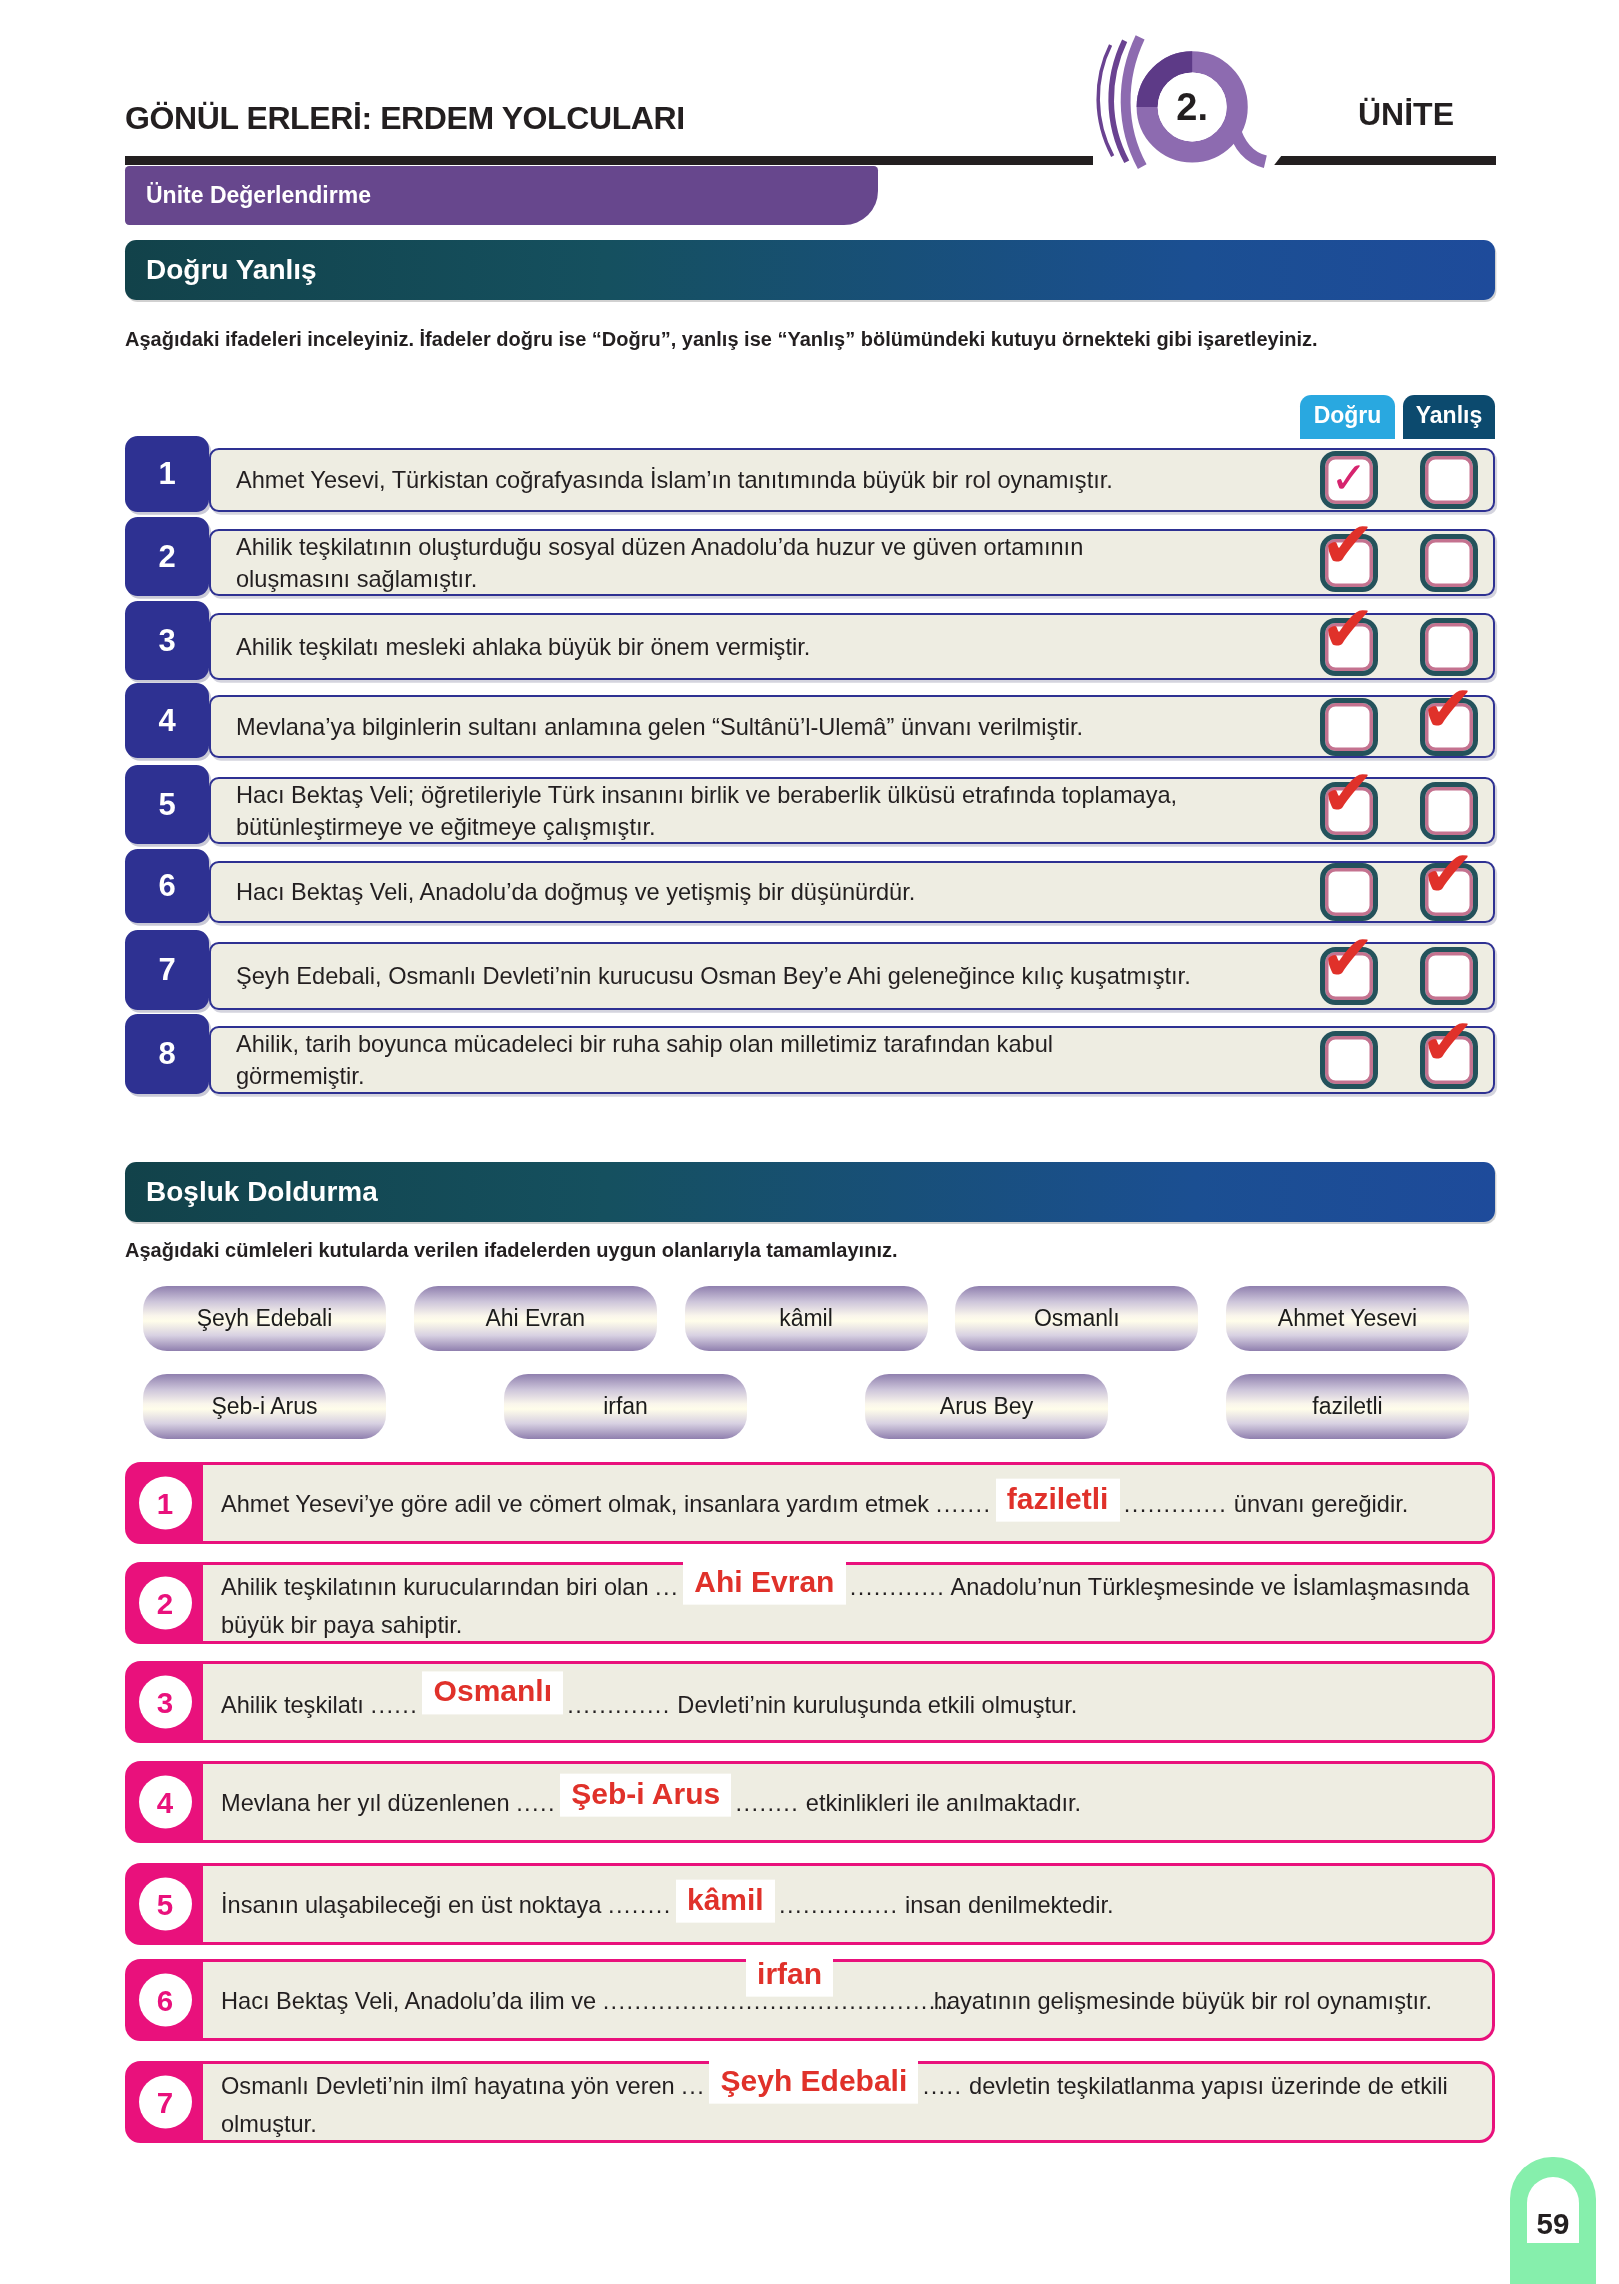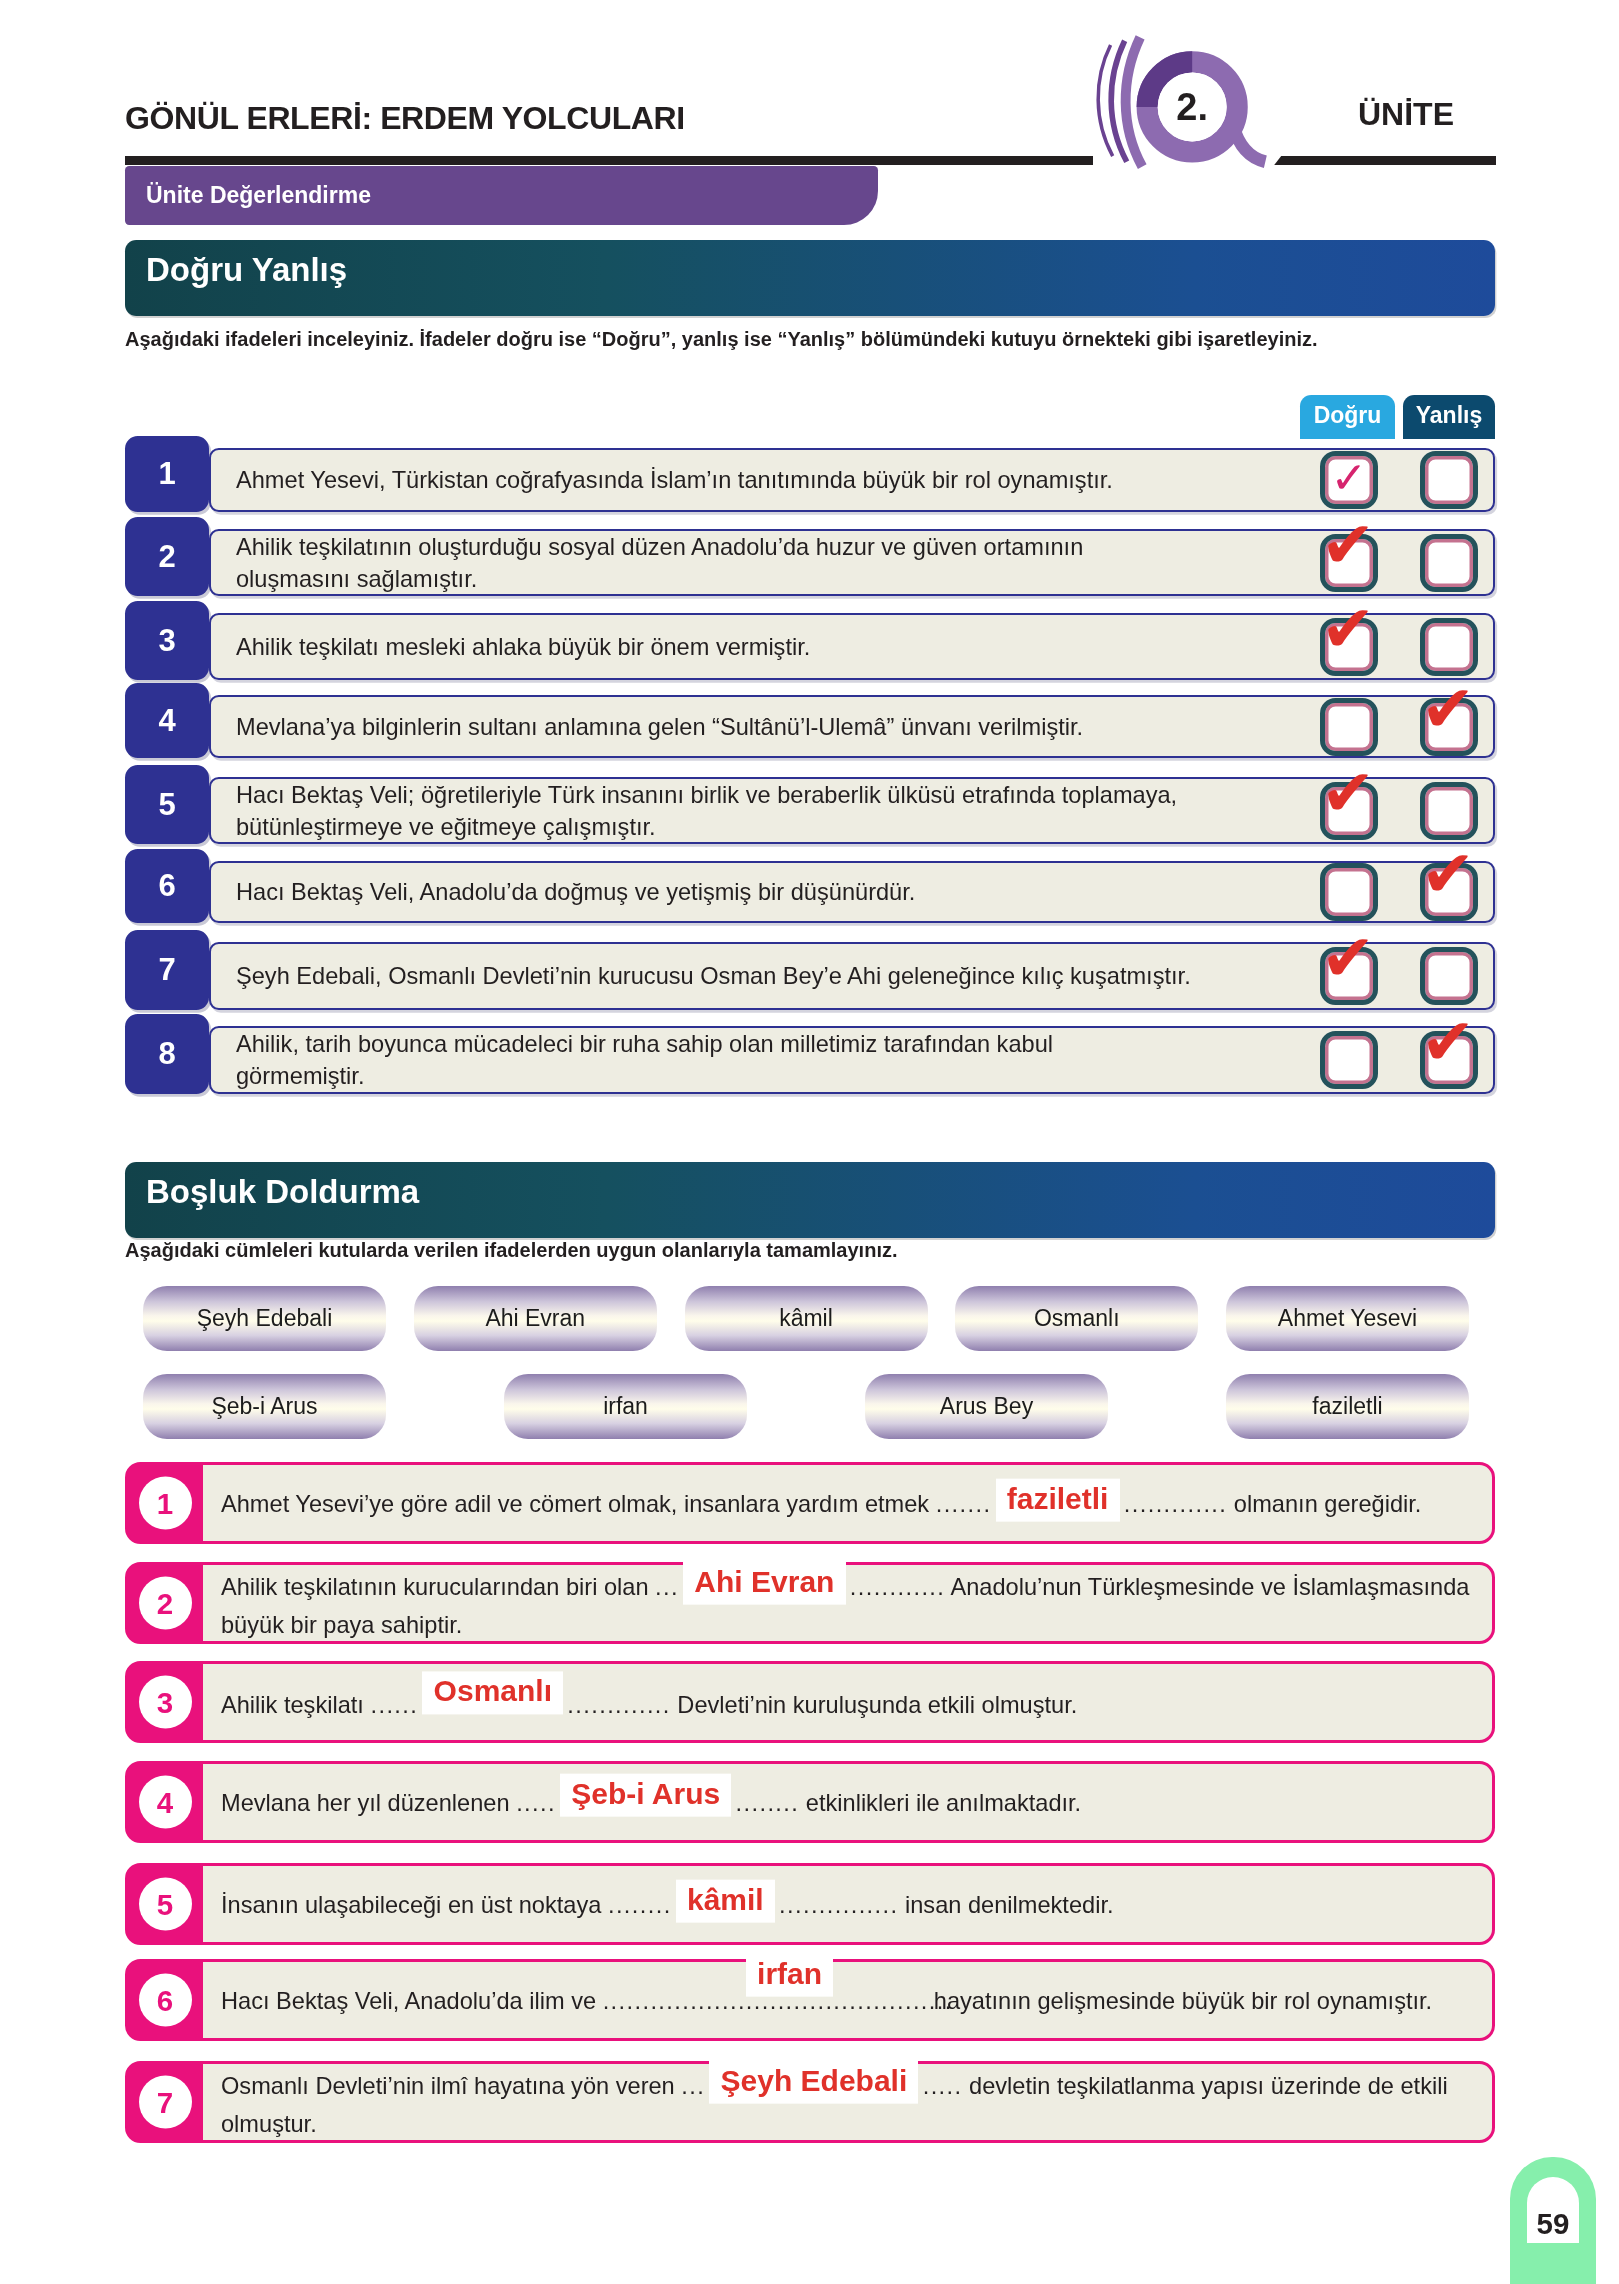--- a/index.html
+++ b/index.html
@@ -17,23 +17,23 @@
   #unit-swirl{left:1074px;top:35px;}
   #unit-label{left:1318px;top:96px;width:176px;text-align:center;font-size:32px;font-weight:700;}
   #unit-banner{
     left:125px;top:166px;width:753px;height:59px;background:#67478d;
     border-radius:4.2px 4.2px 34px 4.2px;color:#fff;font-size:23px;font-weight:700;
     line-height:59px;padding-left:21px;box-sizing:border-box;
   }
 
   
   .section-banner{
-    left:125px;width:1370px;height:76px;border-radius:11.2px;
+    left:125px;width:1370px;height:60px;border-radius:11.2px;
     background:linear-gradient(90deg,#12424a 0%,#15505f 35%,#1b4f92 78%,#1e4b9b 100%);
-    color:#fff;font-size:33px;font-weight:700;line-height:60px;
+    color:#fff;font-size:28px;font-weight:700;line-height:60px;
     padding-left:21px;box-sizing:border-box;box-shadow:1.4px 2.1px 0 rgba(0,0,0,.18);
   }
   #tf-banner{top:240px;}
   #fb-banner{top:1162px;}
   .instruction{left:125px;width:1370px;font-size:20px;font-weight:700;line-height:33px;}
   #tf-instruction{top:323px;}
   #fb-instruction{top:1234px;}
 
   
   .col-tab{top:395px;height:44px;border-radius:11.2px 11.2px 0 0;color:#fff;
@@ -238,21 +238,21 @@
   <div class="pill">Şeb-i Arus</div>
   <div class="pill">irfan</div>
   <div class="pill">Arus Bey</div>
   <div class="pill">faziletli</div>
 </div>
 
 <div class="abs q-row q1">
   <div class="q-left">
       <div class="q-circle">1</div>
     </div>
-  <div class="q-text"><span>Ahmet Yesevi’ye göre adil ve cömert olmak, insanlara yardım etmek</span> <span class="q-dots">.......</span><span class="q-ans">faziletli</span><span class="q-dots">.............</span> <span>olmanın gereğidir.</span></div>
+  <div class="q-text"><span>Ahmet Yesevi’ye göre adil ve cömert olmak, insanlara yardım etmek</span> <span class="q-dots">.......</span><span class="q-ans">faziletli</span><span class="q-dots">.............</span> <span>ünvanı gereğidir.</span></div>
 </div>
 <div class="abs q-row q2">
   <div class="q-left">
       <div class="q-circle">2</div>
     </div>
   <div class="q-text"><span>Ahilik teşkilatının kurucularından biri olan</span> <span class="q-dots">...</span><span class="q-ans">Ahi Evran</span><span class="q-dots">............</span> <span>Anadolu’nun Türkleşmesinde ve İslamlaşmasında büyük bir paya sahiptir.</span></div>
 </div>
 <div class="abs q-row q3">
   <div class="q-left">
       <div class="q-circle">3</div>

